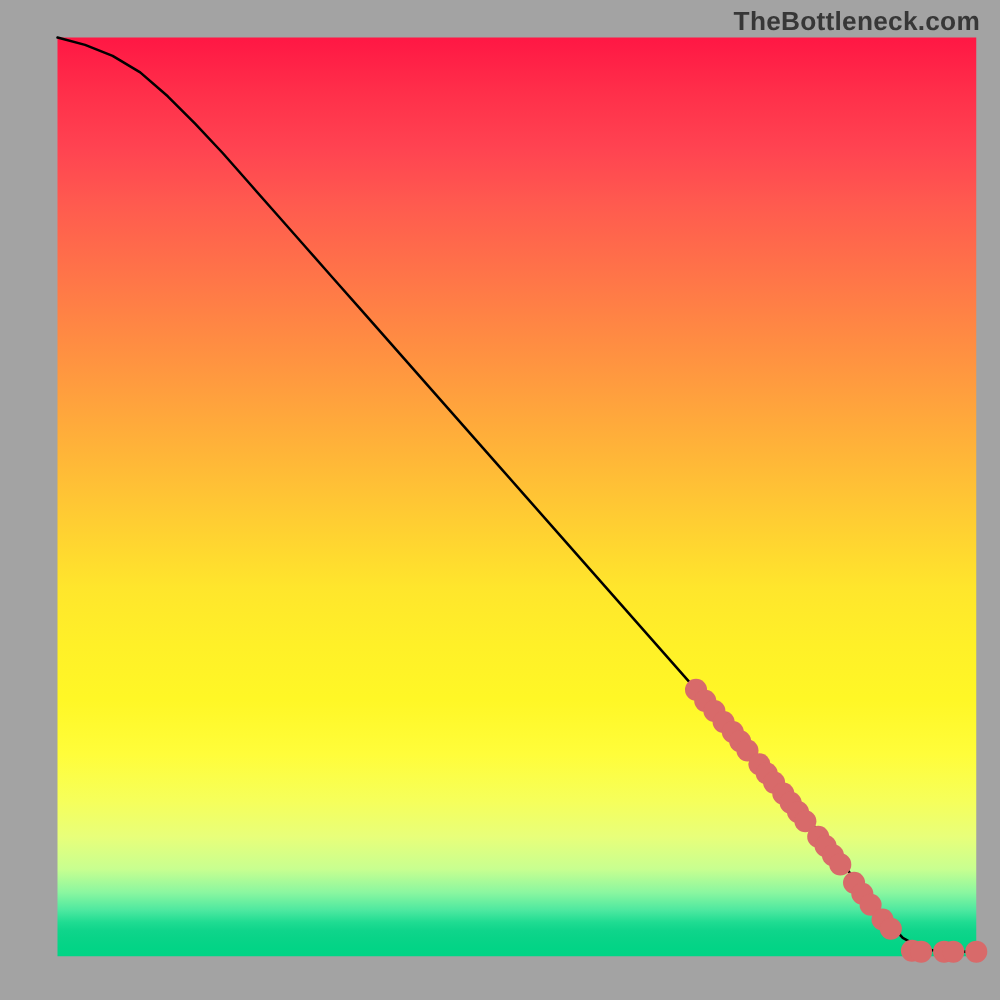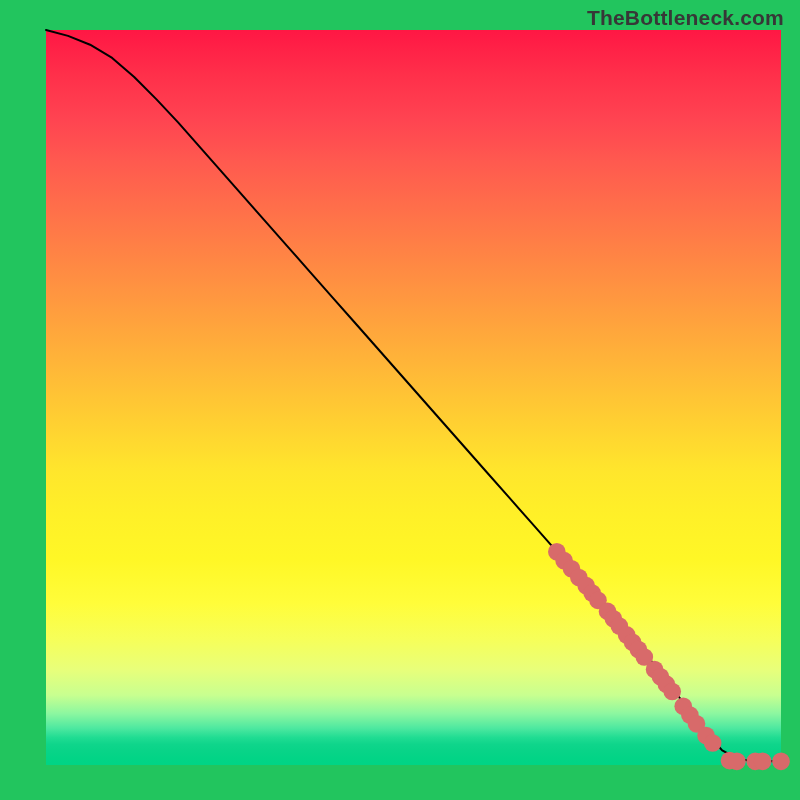--- a/index.html
+++ b/index.html
@@ -10,21 +10,21 @@
     background: #000;
     overflow: hidden;
     font-family: Arial, Helvetica, sans-serif;
   }
   .frame {
     position: absolute;
     left: 0;
     top: 0;
     width: 800px;
     height: 800px;
-    background: #22c55e;
+    background: #a3a3a3;
   }
   .plot {
     position: absolute;
     left: 46px;
     top: 30px;
     width: 735px;
     height: 735px;
     
     background: linear-gradient(to bottom,
       #ff1744 0%,

